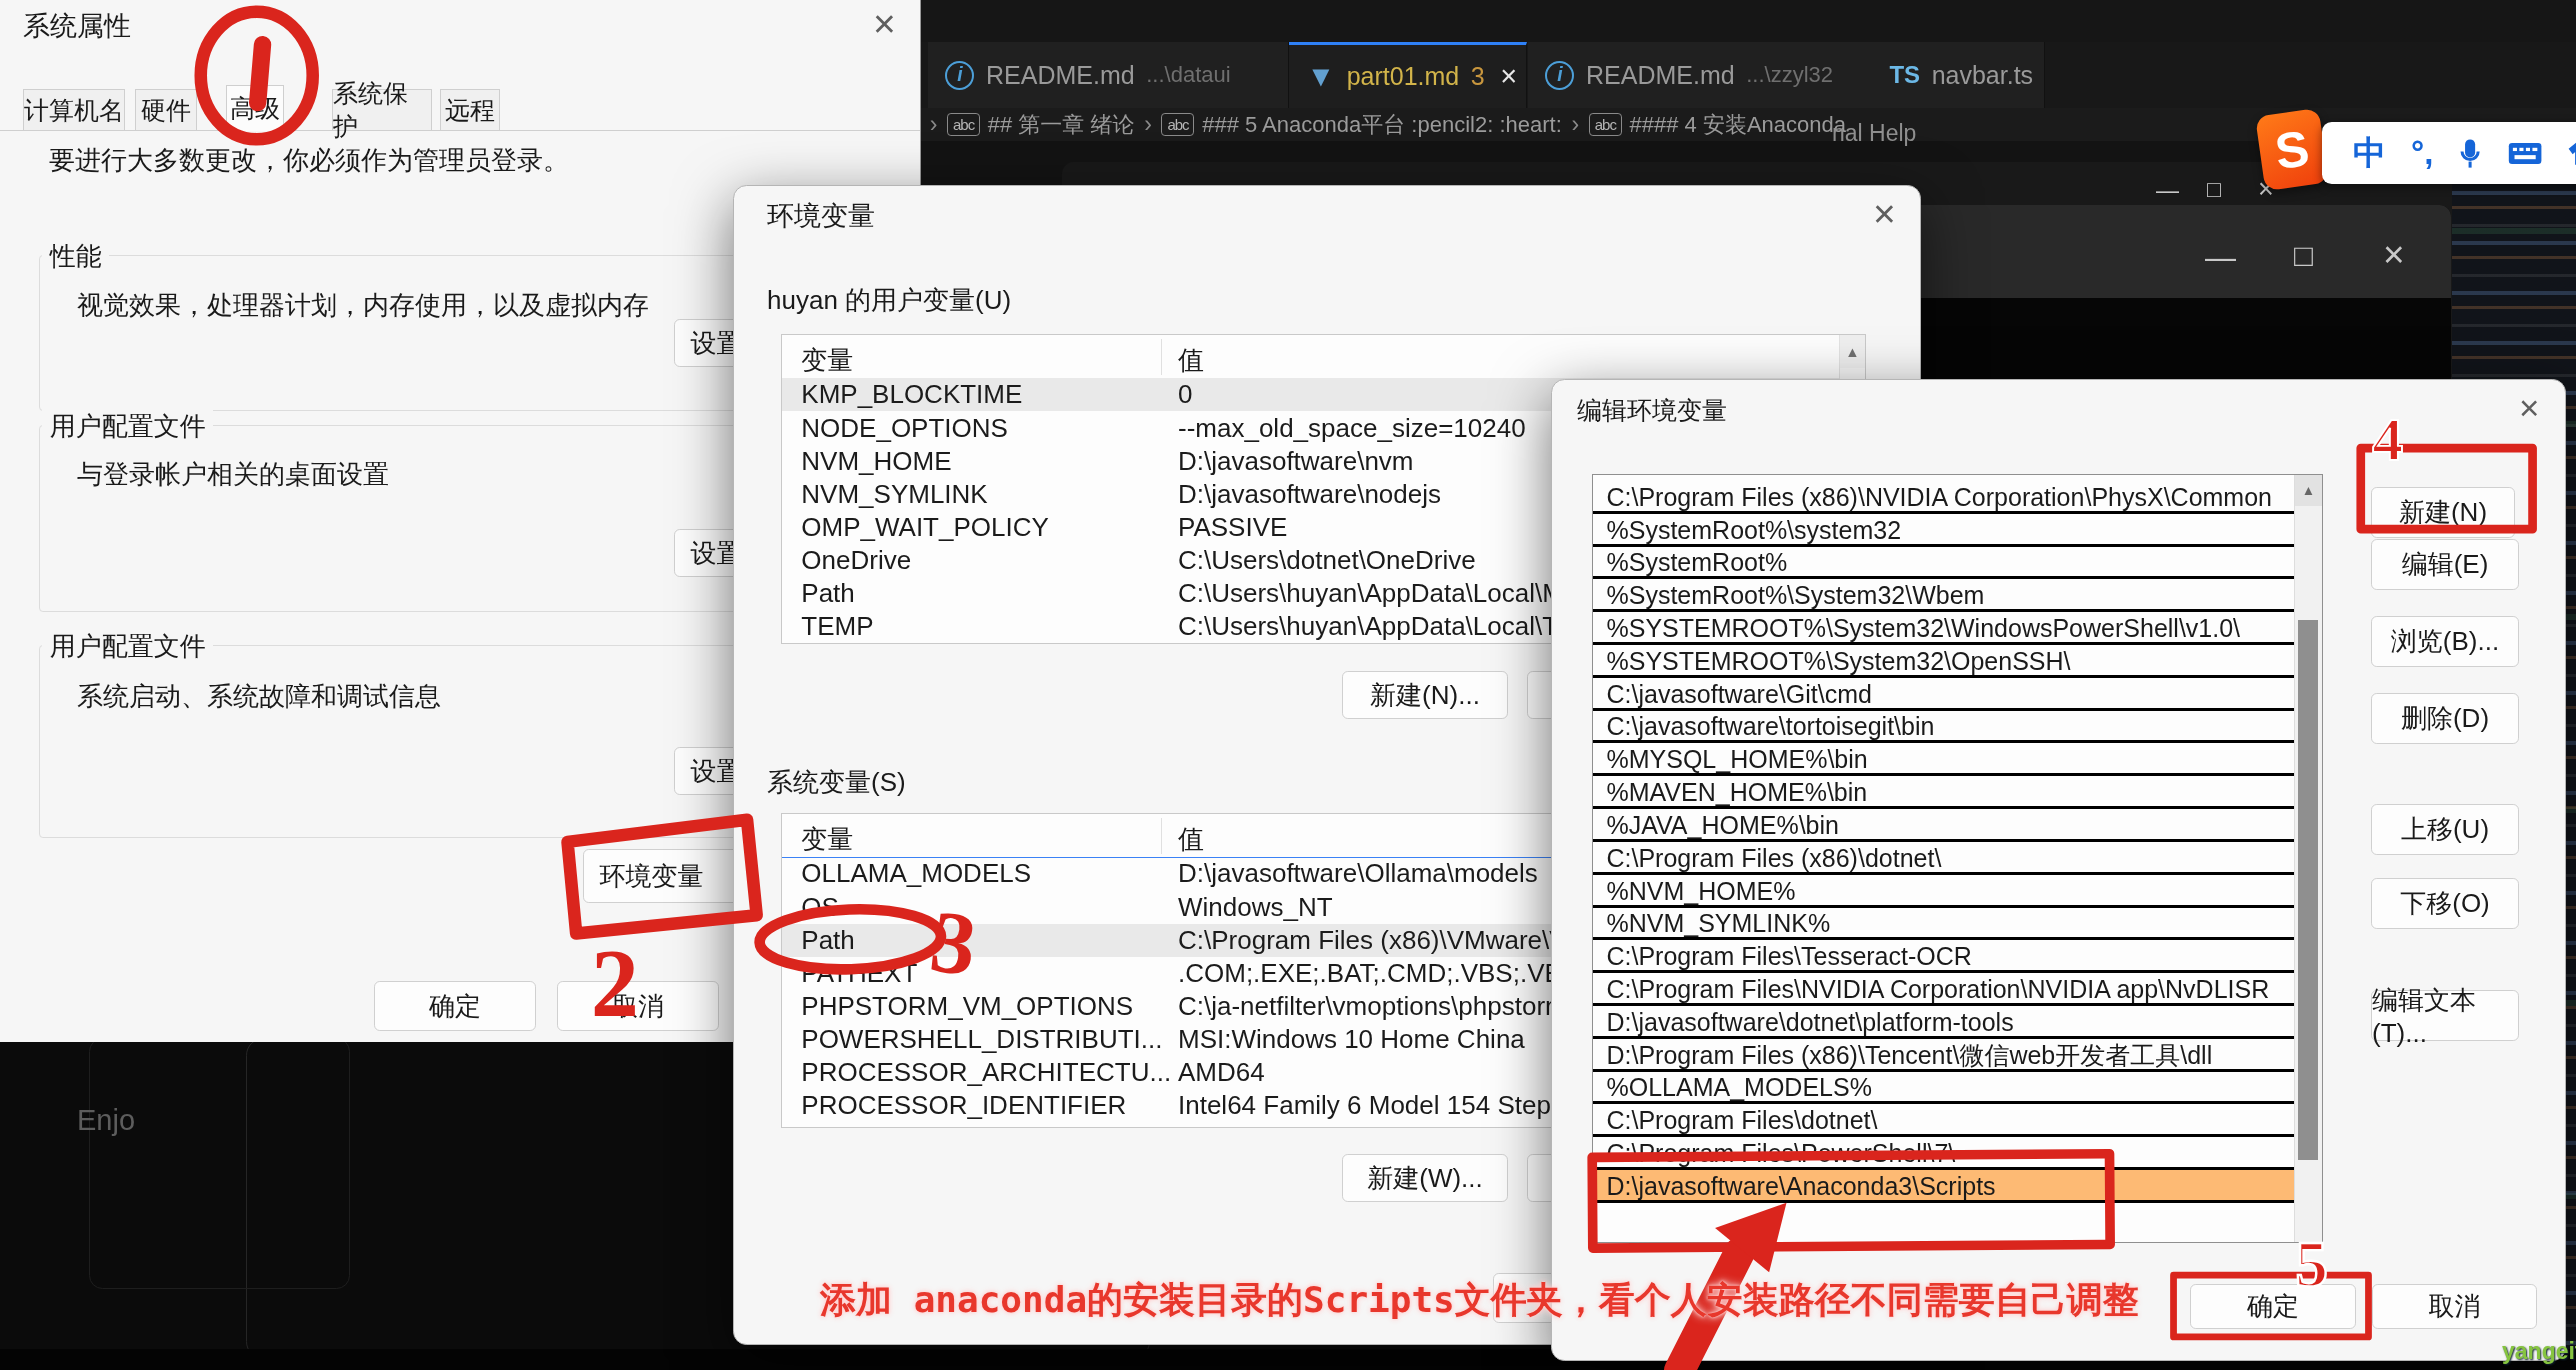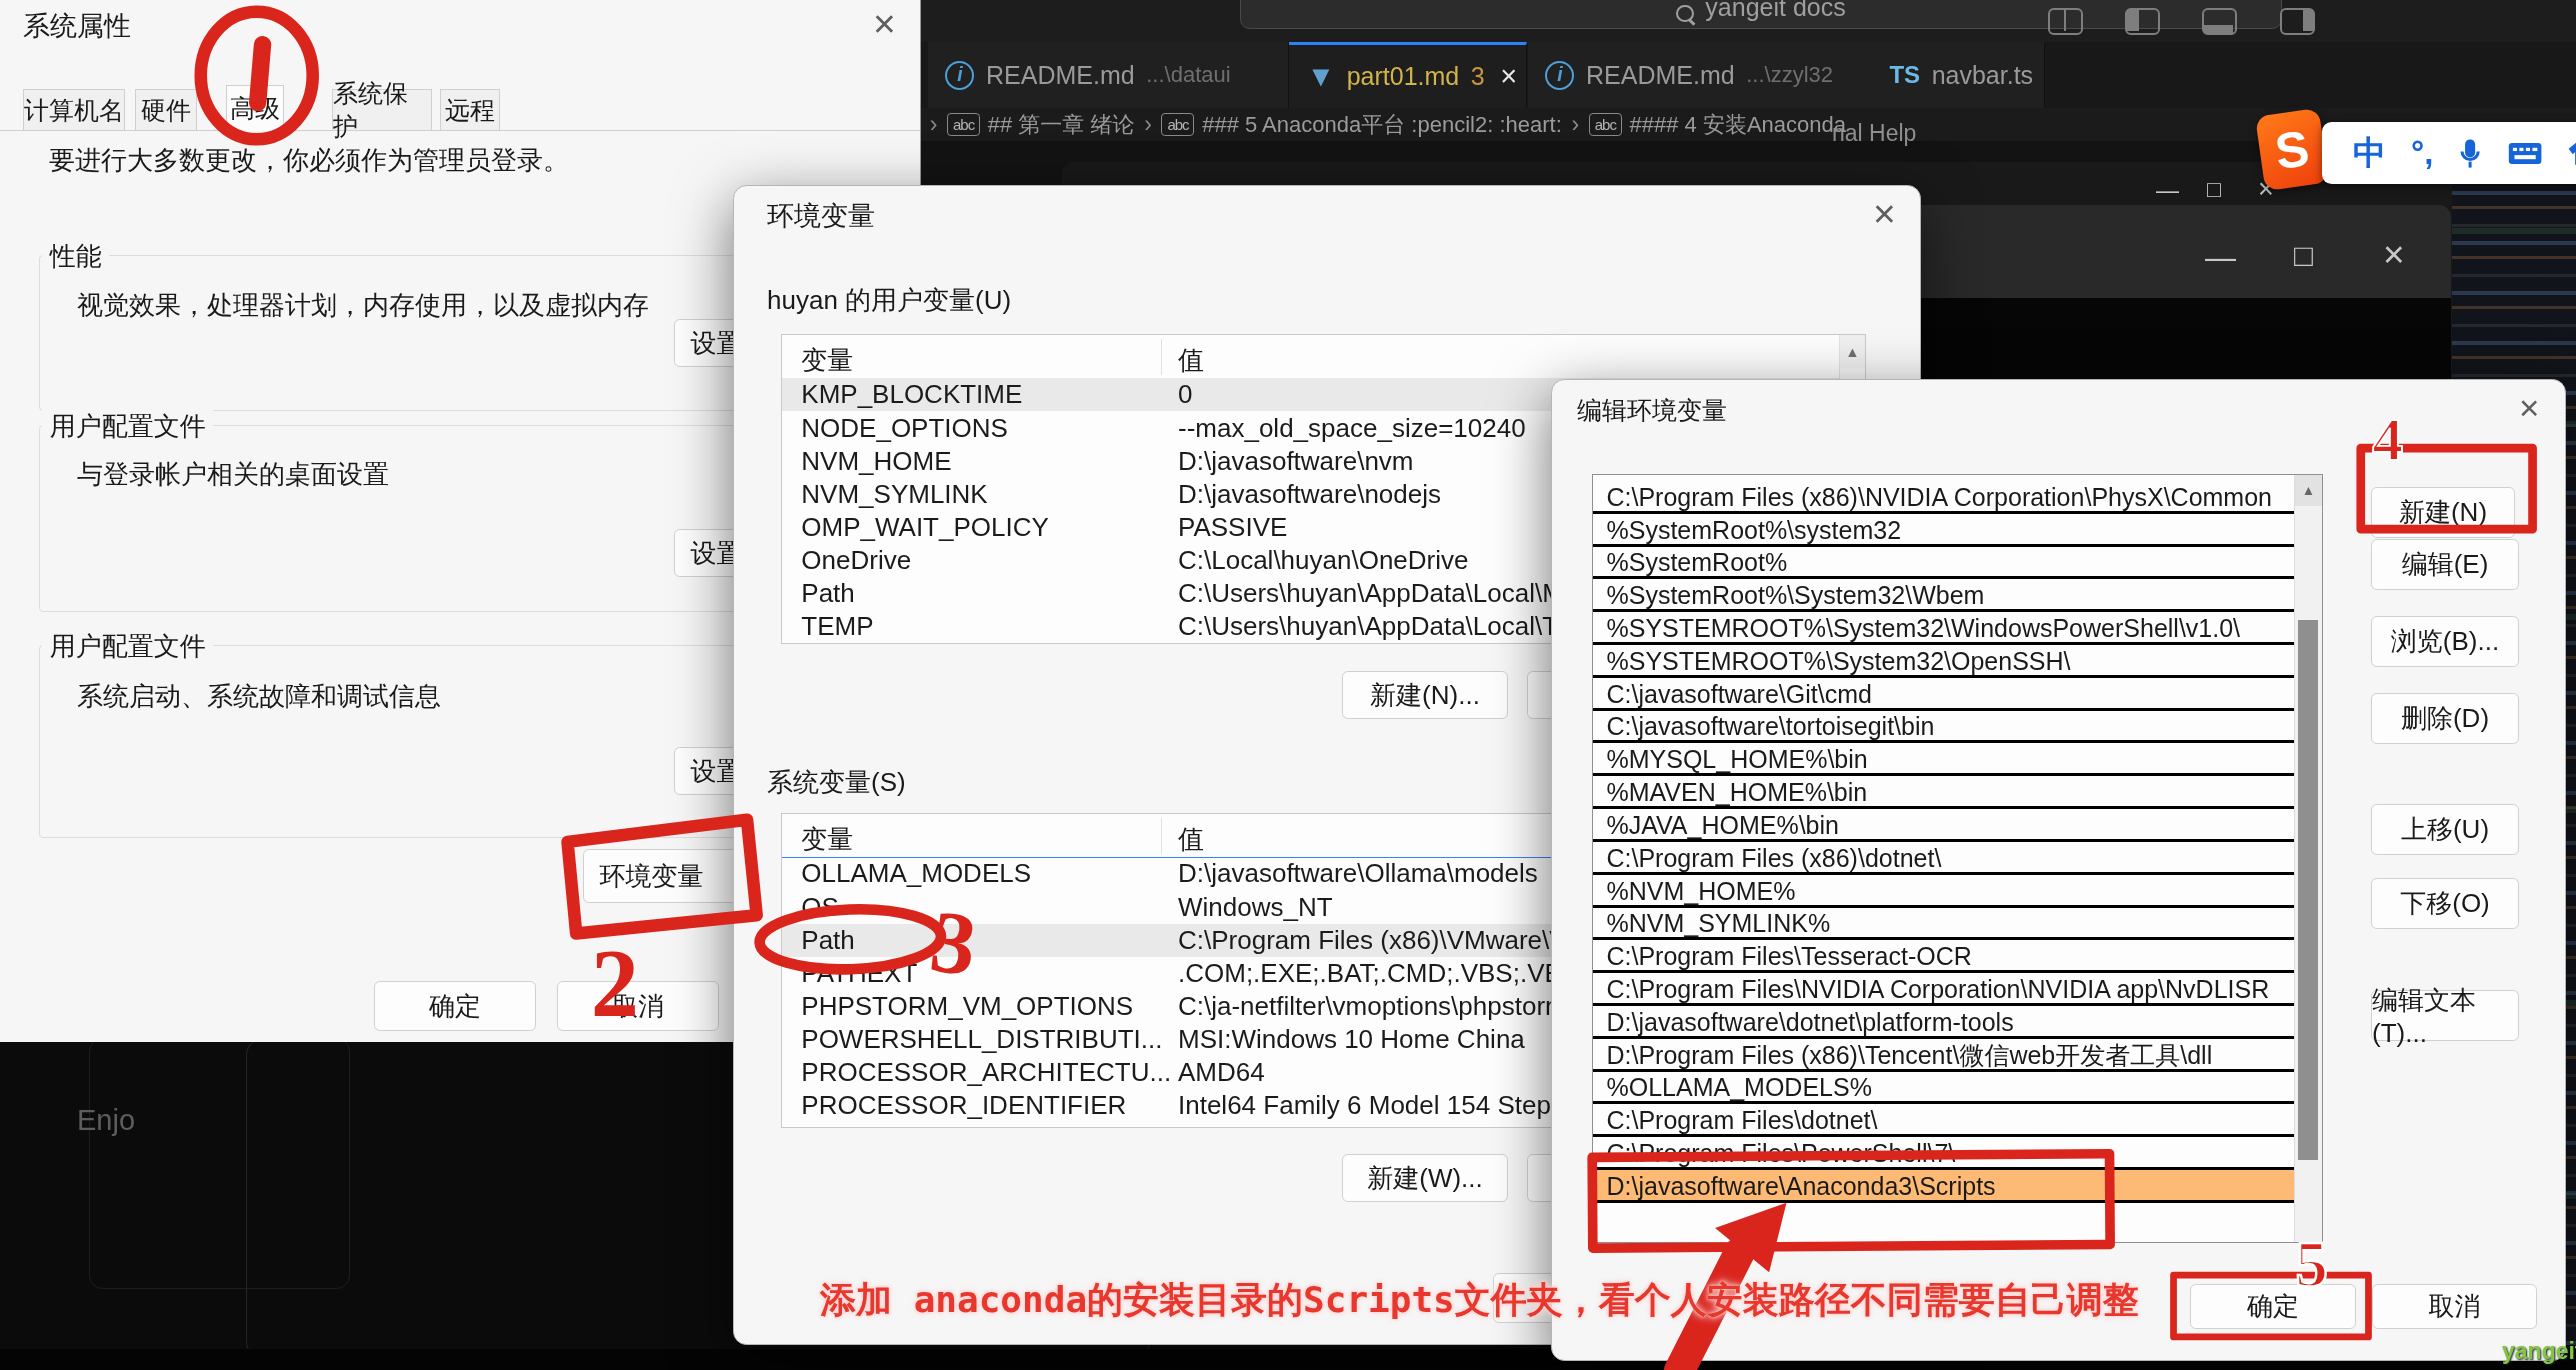--- a/index.html
+++ b/index.html
@@ -108,30 +108,20 @@
            text-shadow:0 0 1.9px #ffd9d9,0 0 5.8px #ffc4c4,0 0 9.7px #ffecec;pointer-events:none;white-space:nowrap;}
   #watermark{position:absolute;left:2502px;top:1338px;z-index:102;color:#86c440;font-size:23px;font-weight:bold;
              text-shadow:1px 1px 1.9px #123;}
   .z50{z-index:50}.z60{z-index:60}.z70{z-index:70}
 </style>
 </head>
 <body>
 
 <div id="canvas">
 
-  <div id="titlebar" class="abs">
-    <div id="cmdcenter" class="abs">
-      <span class="search-glass"></span>
-      <span>yangeit docs</span>
-    </div>
-    <div class="abs layout-ico split" style="left:2048px"></div>
-    <div class="abs layout-ico leftfill" style="left:2125px"></div>
-    <div class="abs layout-ico bottombar" style="left:2202px"></div>
-    <div class="abs layout-ico rightpane" style="left:2280px"></div>
-  </div>
 
   <div id="tabstrip" class="abs">
       <div class="vtab" style="left: 928px; width: 361px;">
         <span class="ico-info">i</span>
         <span>README.md</span>
         <span class="detail">...\dataui</span>
       </div>
       <div class="vtab active" style="left: 1289px; width: 238px;">
         <span class="ico-md">▼</span>
         <span style="color: rgb(210, 180, 74);">part01.md</span>
@@ -268,21 +258,21 @@
           <div class="trow" style="top: 143px;">
             <span class="tname">NVM_SYMLINK</span>
             <span class="tval">D:\javasoftware\nodejs</span>
           </div>
           <div class="trow" style="top: 176px;">
             <span class="tname">OMP_WAIT_POLICY</span>
             <span class="tval">PASSIVE</span>
           </div>
           <div class="trow" style="top: 209px;">
             <span class="tname">OneDrive</span>
-            <span class="tval">C:\Local\huyan\OneDrive</span>
+            <span class="tval">C:\Users\dotnet\OneDrive</span>
           </div>
           <div class="trow" style="top: 242px;">
             <span class="tname">Path</span>
             <span class="tval">C:\Users\huyan\AppData\Local\Microso</span>
           </div>
           <div class="trow" style="top: 275px;">
             <span class="tname">TEMP</span>
             <span class="tval">C:\Users\huyan\AppData\Local\Temp</span>
           </div>
         </div>

